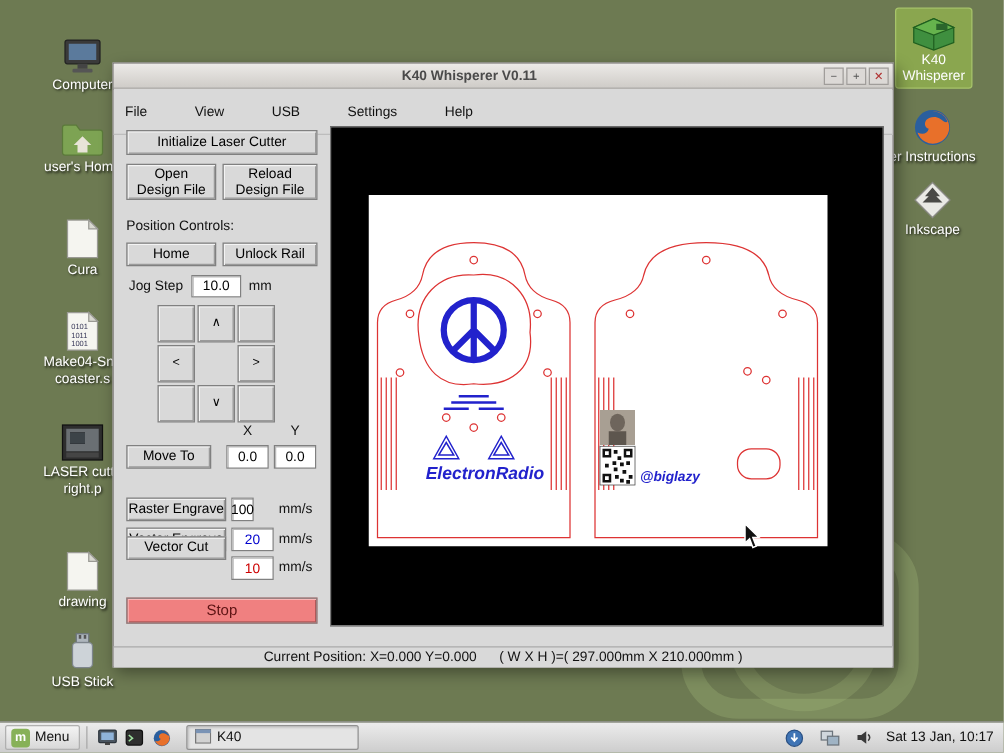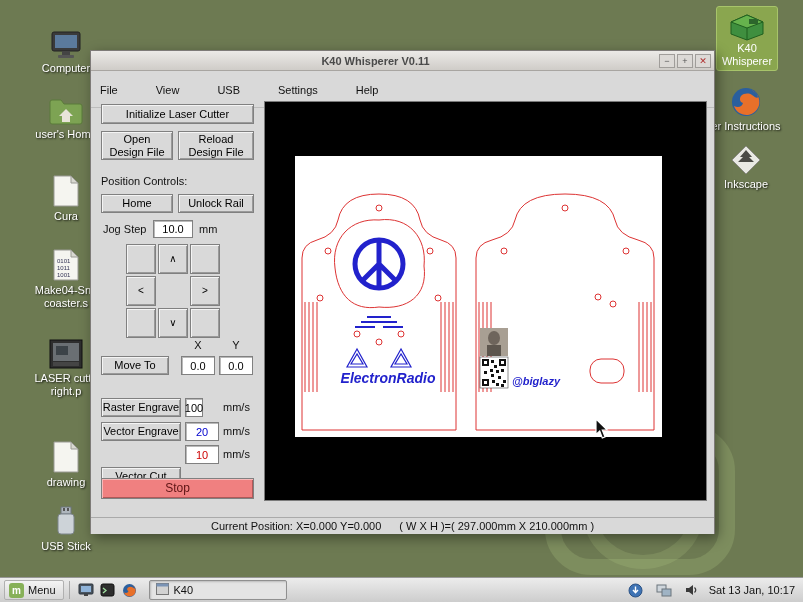--- a/index.html
+++ b/index.html
@@ -242,21 +242,21 @@
     <div class="entry" style="left:128px;top:305px;width:34px;height:19px;">0.0</div>
 
     <div class="btn" style="left:10px;top:347px;width:80px;height:19px;">Raster Engrave</div>
     <div class="entry" style="left:94px;top:347px;width:18px;height:19px;">100</div>
     <div class="plabel" style="left:132px;top:350px;">mm/s</div>
 
     <div class="btn" style="left:10px;top:371px;width:80px;height:19px;">Vector Engrave</div>
     <div class="entry ve-val" style="left:94px;top:371px;width:34px;height:19px;">20</div>
     <div class="plabel" style="left:132px;top:374px;">mm/s</div>
 
-    <div class="btn" style="left:10px;top:416px;width:80px;height:19px;">Vector Cut</div>
+    <div class="btn" style="left:10px;top:378px;width:80px;height:19px;">Vector Cut</div>
     <div class="entry vc-val" style="left:94px;top:394px;width:34px;height:19px;">10</div>
     <div class="plabel" style="left:132px;top:397px;">mm/s</div>
 
     <div class="btn" id="stop-btn" style="left:10px;top:427px;width:153px;height:21px;">Stop</div>
 
     <div id="canvas">
       <div id="page">
         <svg width="367" height="281" viewBox="0 0 367 281">
 
           <g fill="none" stroke="#dd3333" stroke-width="1">

